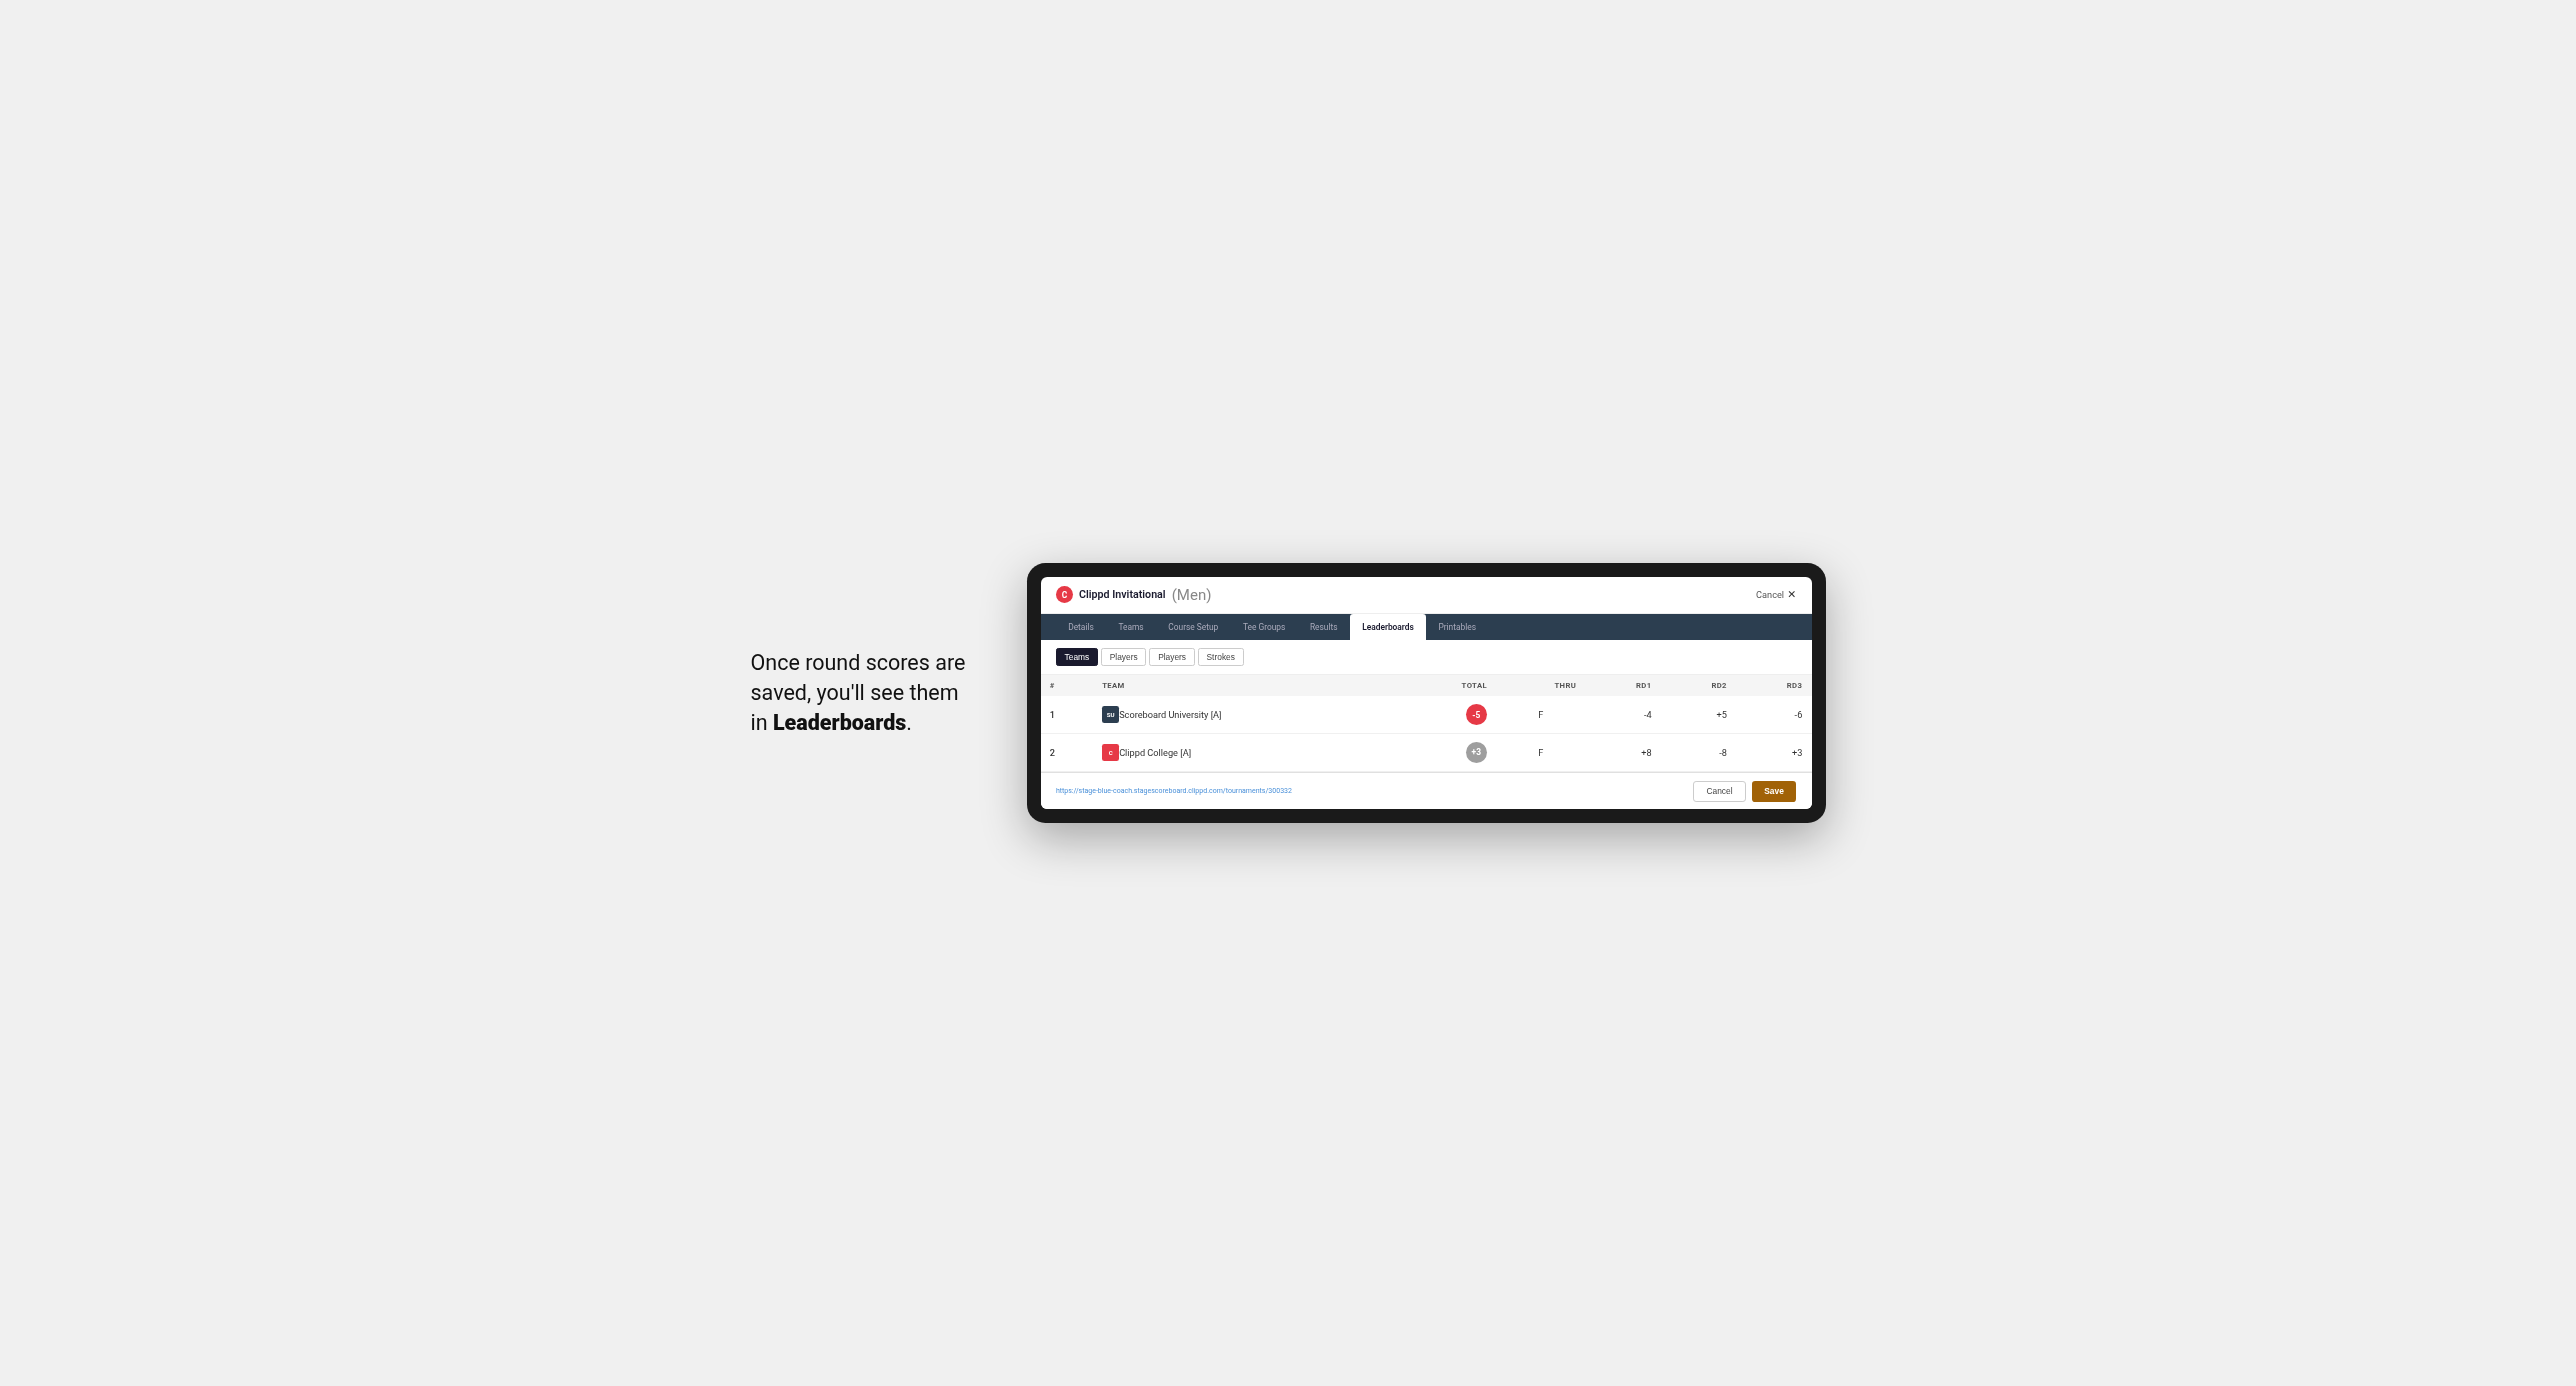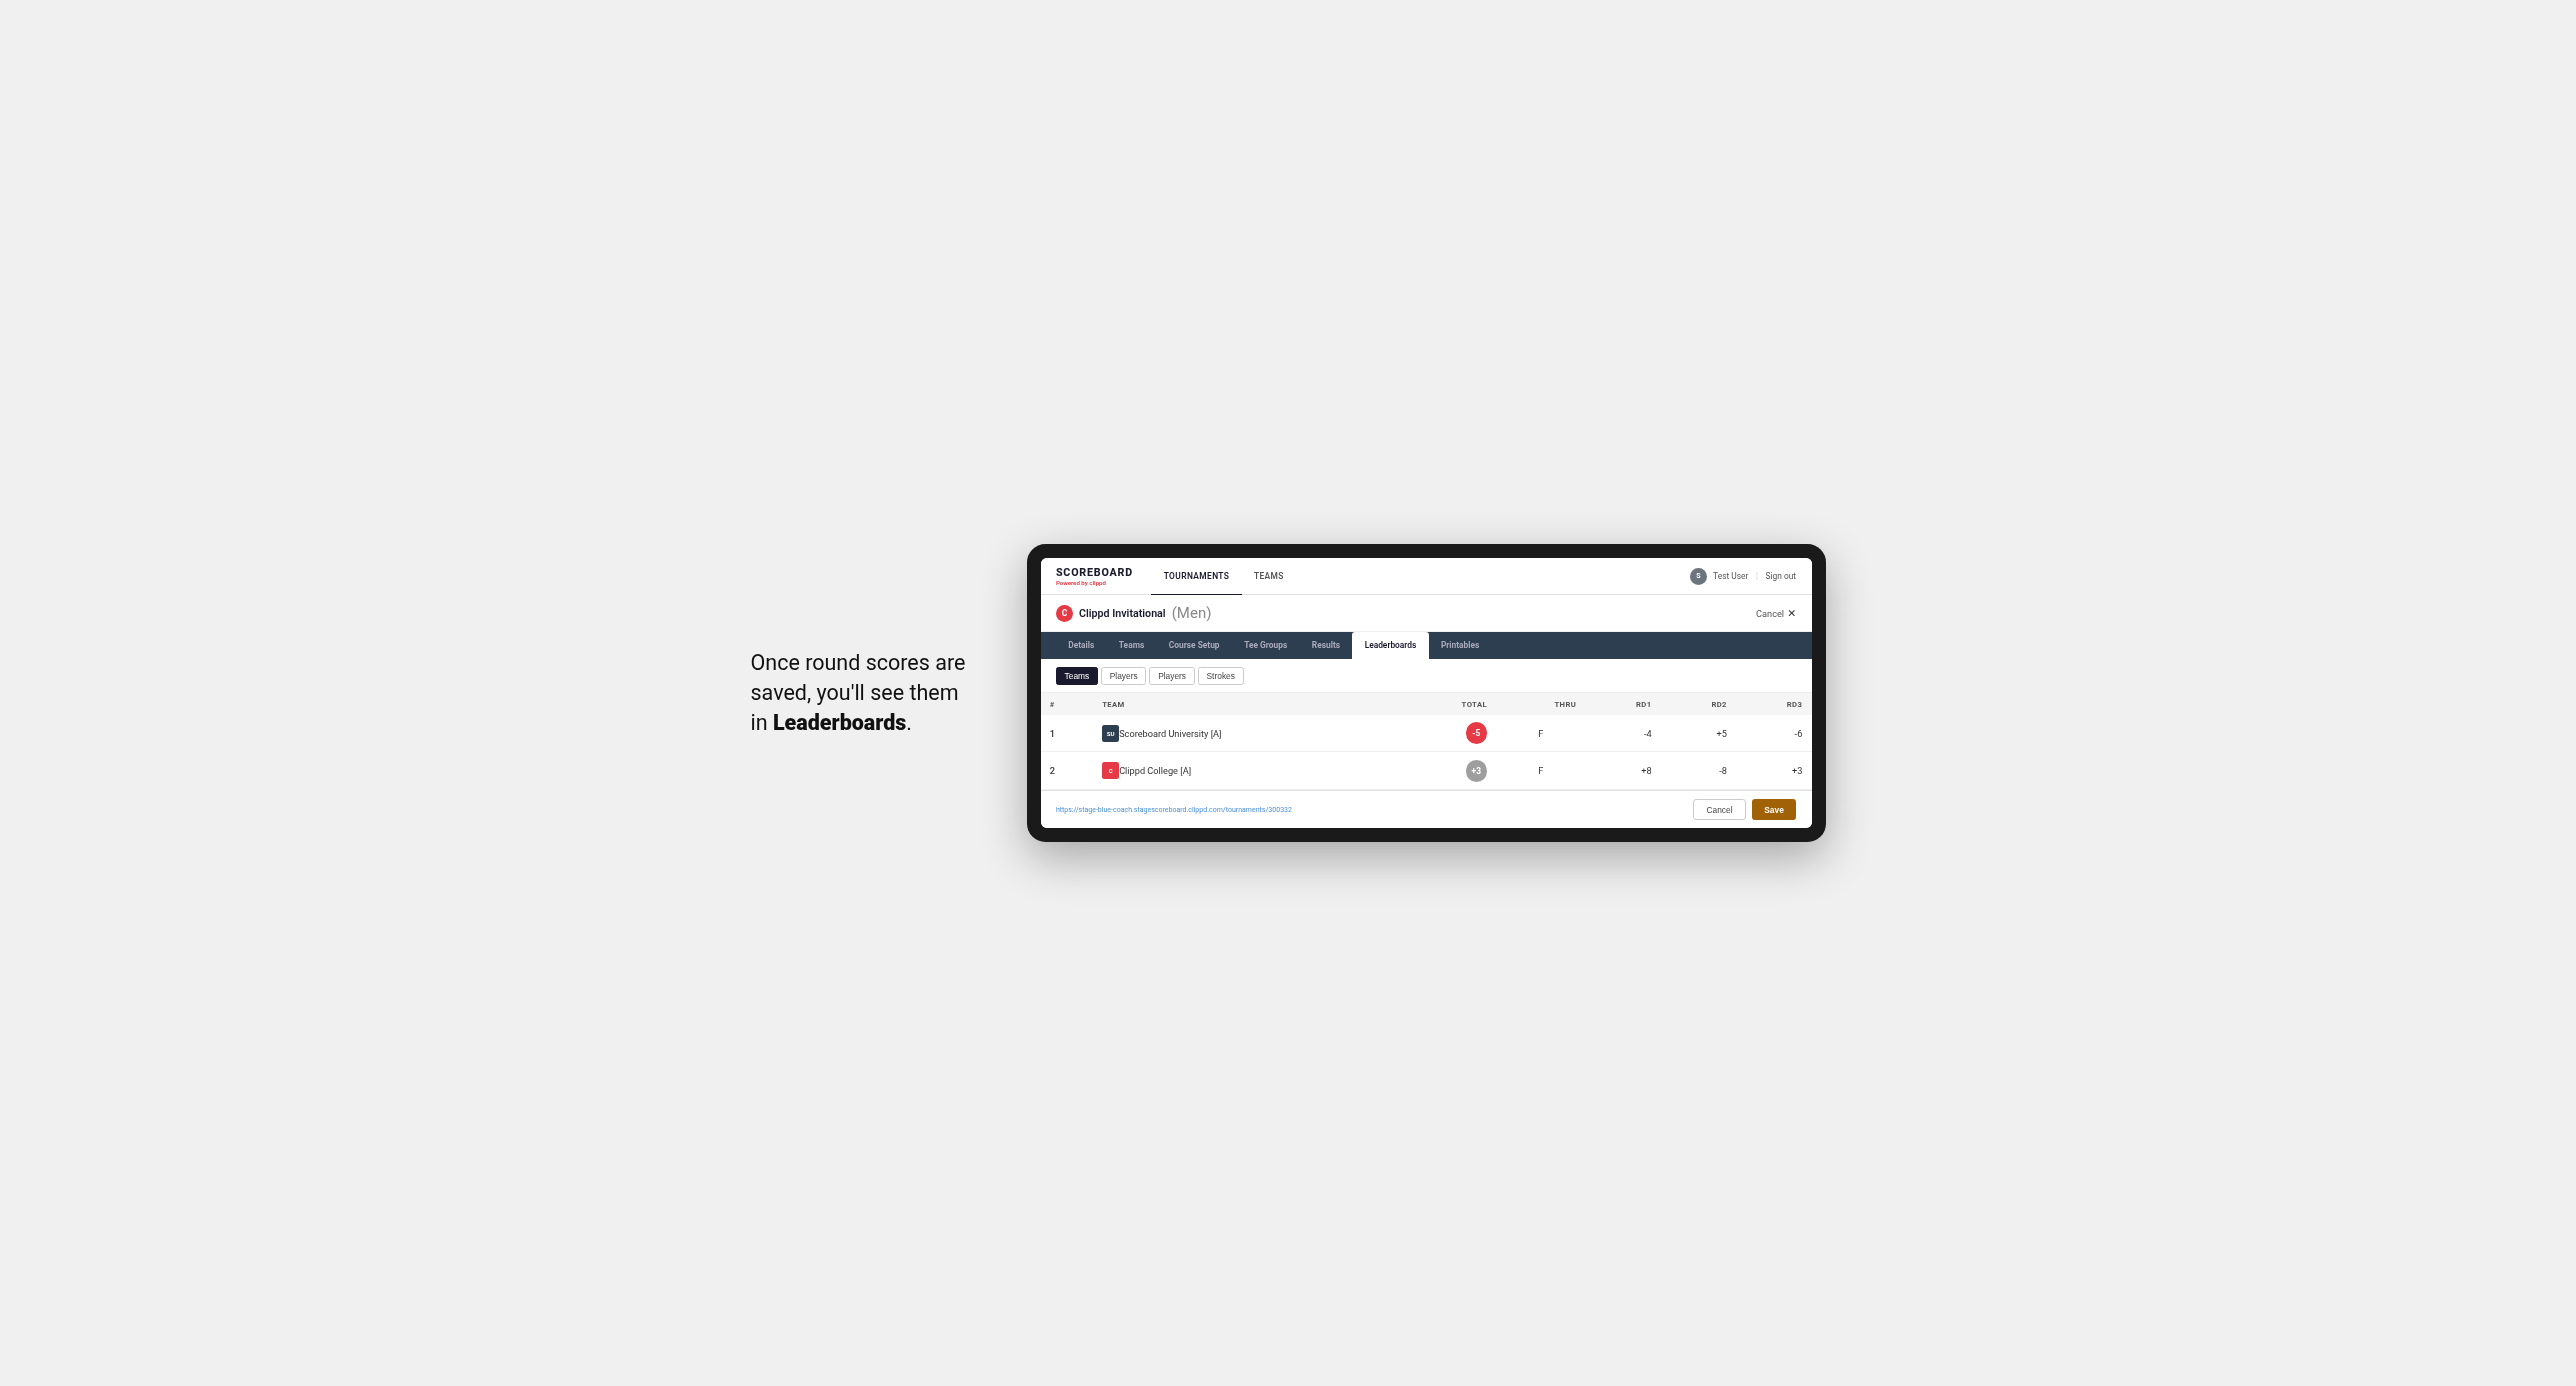--- a/index.html
+++ b/index.html
@@ -179,21 +179,21 @@
 
     
     .tab-nav {
       background: #2c3e50;
       display: flex;
       padding: 0 15.4px;
     }
     .tab-item {
       padding: 7.7px 12.3px;
       font-size: 8.4px;
-      font-weight: 700;
+      font-weight: 400;
       color: #aab;
       cursor: pointer;
       border-bottom: 1.5px solid transparent;
     }
     .tab-item.active {
       background: #fff;
       color: #1a1a2e;
       font-weight: 600;
       border-radius: 3.1px 3.1px 0 0;
     }
@@ -341,38 +341,20 @@
 
 <div class="page-wrapper">
 
   <div class="sidebar-text">
     <span>Once round scores are saved, you'll see them in </span><strong>Leaderboards</strong><span>.</span>
   </div>
 
   <div class="tablet-frame">
     <div class="tablet-screen">
 
-      <div class="navbar">
-        <div class="logo-area">
-          <span class="logo-title">SCOREBOARD</span>
-          <span class="logo-subtitle">
-            <span>Powered by </span><span>clippd</span>
-          </span>
-        </div>
-        <div class="nav-links">
-          <div class="nav-link active">TOURNAMENTS</div>
-          <div class="nav-link">TEAMS</div>
-        </div>
-        <div class="nav-right">
-          <div class="user-avatar">S</div>
-          <span>Test User</span>
-          <span class="nav-separator">|</span>
-          <span class="sign-out-link">Sign out</span>
-        </div>
-      </div>
 
       <div class="tournament-header">
         <div class="tournament-title-area">
           <div class="tournament-icon">C</div>
           <span class="tournament-name">Clippd Invitational</span>
           <span class="tournament-gender">(Men)</span>
         </div>
         <div class="cancel-btn">
           <span>Cancel</span>
           <span class="cancel-x">✕</span>

